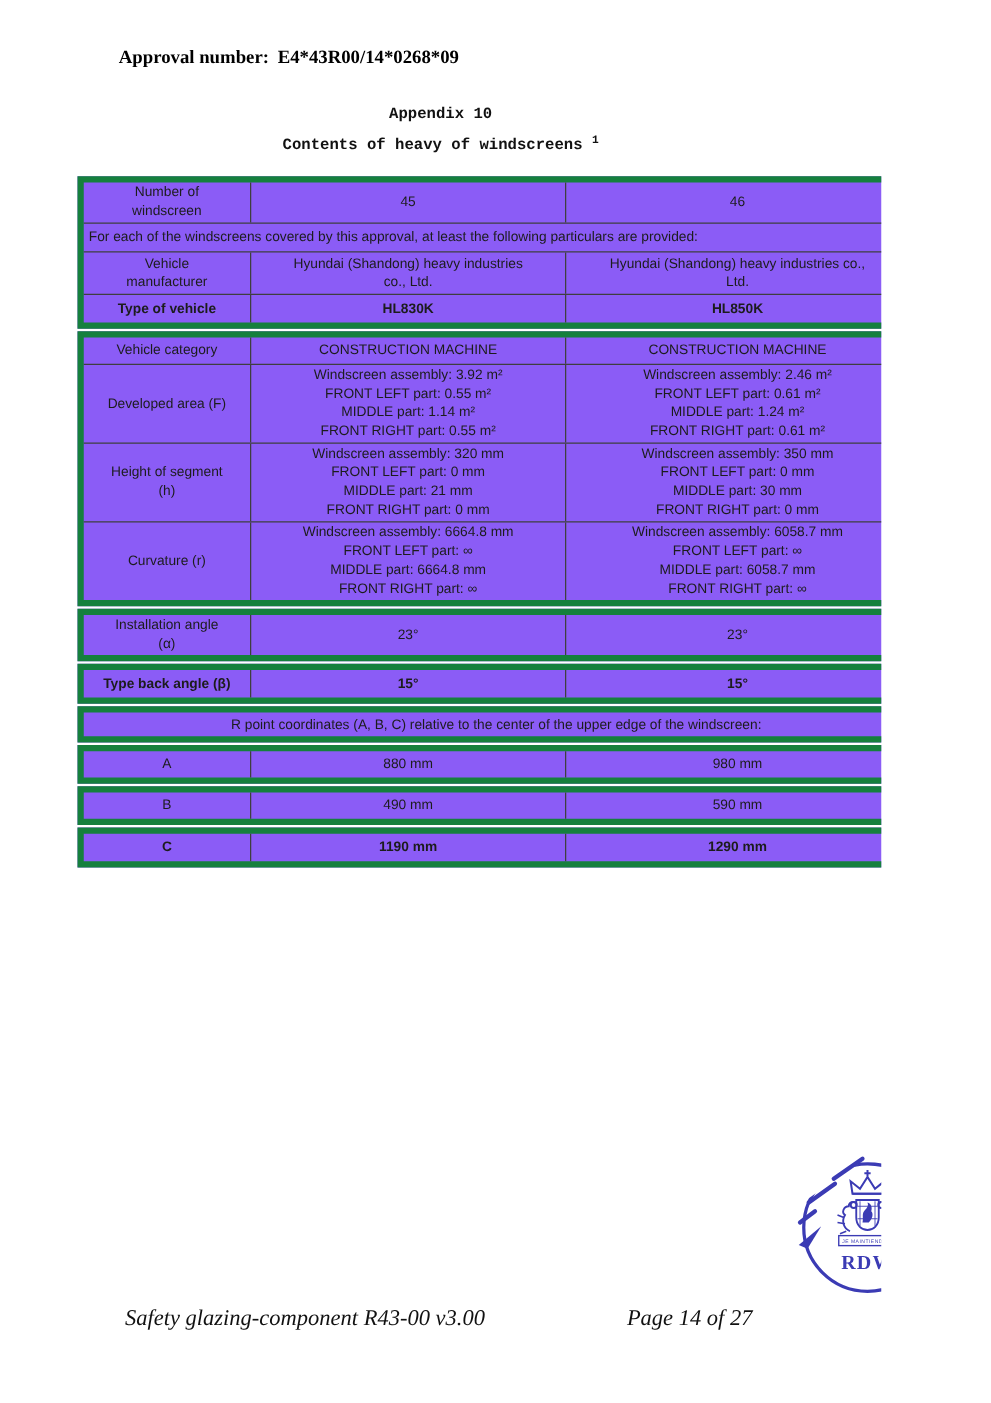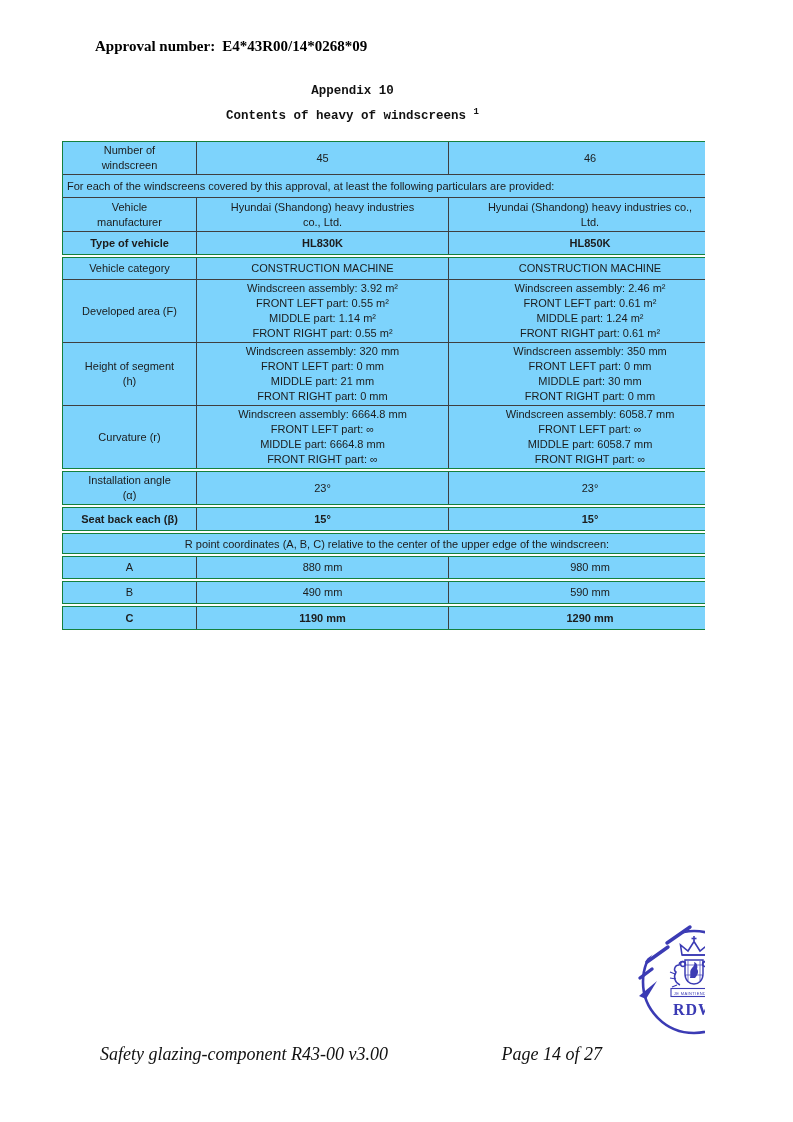--- a/index.html
+++ b/index.html
@@ -13,21 +13,21 @@
     font-family:"Liberation Serif","DejaVu Serif",serif;font-weight:bold;font-size:15px;color:#000;
   }
   .approval .val{margin-left:7px;}
   
   .titles{position:absolute;left:0;right:0;top:84px;text-align:center;font-weight:bold;color:#111;font-family:Liberation Mono, monospace;}
   .titles .t1{font-size:12.5px;}
   .titles .t2{font-size:12.5px;margin-top:9px;}
   .titles sup{font-size:9px;}
   
   .tablewrap{position:absolute;left:62px;top:141px;width:670px;font-size:11px;color:#1c1c1c;}
-  .tbox{border:1px solid #15803d;background:#7dd3fc;}
+  .tbox{border:5px solid #15803d;background:#8b5cf6;}
   .tbox + .tbox{margin-top:2px;}
   .row{display:grid;grid-template-columns:133px 252px 1fr;}
   .row + .row, .row + .noterow, .noterow + .row{border-top:1px solid #3f3f3f;}
   .c{display:flex;flex-direction:column;align-items:center;justify-content:center;text-align:center;line-height:15px;padding:1px 2px;box-sizing:border-box;}
   .c2,.c3{border-left:1px solid #3f3f3f;}
   .noterow{display:flex;align-items:center;padding:0 0 0 4px;box-sizing:border-box;text-align:right;}
   .noterow.centered{justify-content:center;padding:0;text-align:center;}
   .h31{min-height:31px;} .h23{min-height:23px;} .h33{min-height:33px;} .h22{min-height:22px;font-weight:bold;}
   .h21{min-height:21px;} .h61{min-height:61px;} .h28{min-height:28px;} .h19{min-height:19px;}
   
@@ -148,21 +148,21 @@
           <div>Installation angle</div>
           <div>(α)</div>
         </div>
         <div class="c c2">23°</div>
         <div class="c c3">23°</div>
       </div>
     </div>
 
     <div class="tbox">
       <div class="row h22">
-        <div class="c c1">Seat back each (β)</div>
+        <div class="c c1">Type back angle (β)</div>
         <div class="c c2">15°</div>
         <div class="c c3">15°</div>
       </div>
     </div>
 
     <div class="tbox">
       <div class="noterow centered h19">R point coordinates (A, B, C) relative to the center of the upper edge of the windscreen:</div>
     </div>
 
     <div class="tbox">

